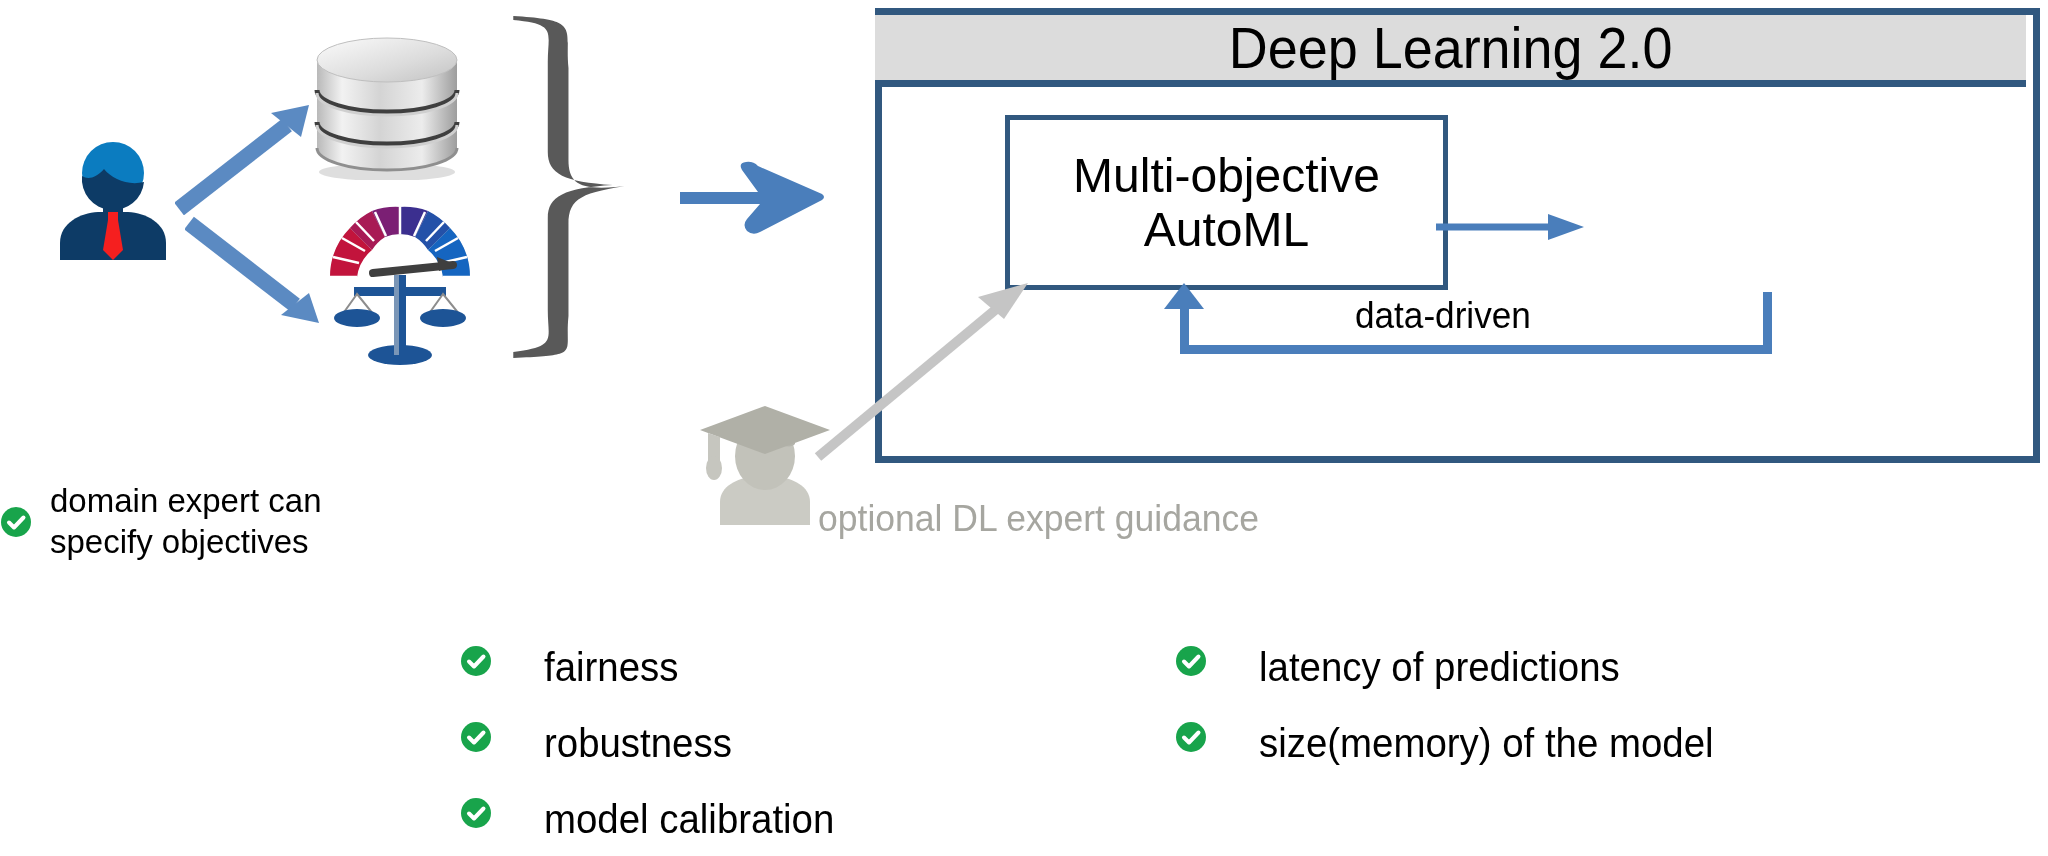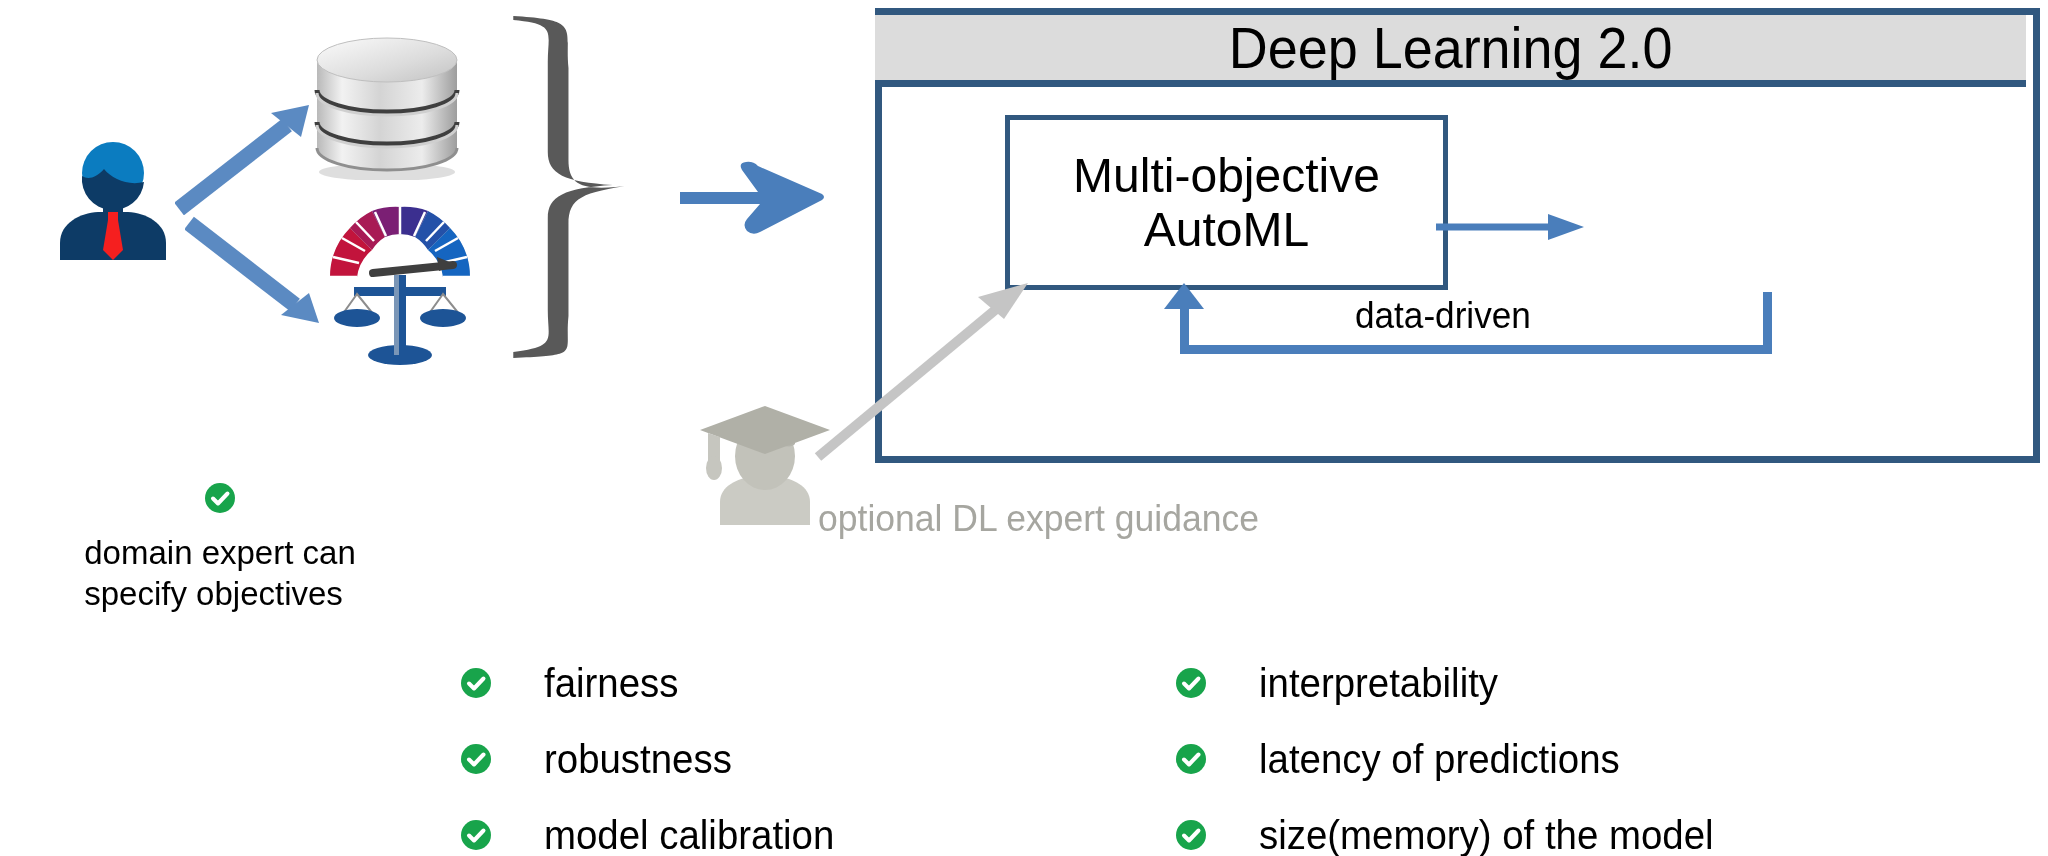--- a/index.html
+++ b/index.html
@@ -214,37 +214,35 @@
   }
 
   
   #domain-note {
     left: 0px;
     top: 480px;
     width: 440px;
     display: flex;
     align-items: center;
     gap: 18px;
-    flex-direction: column;
   }
   #domain-note .check-badge { flex: 0 0 auto; margin-top: 2px;}
   #domain-note-text {
     font-size: 33px;
     line-height: 1.25;
     color: #000;
     white-space: pre-line;
   }
 
   
   .obj-col { position: absolute; }
   #obj-col-left { left: 460px; top: 645px; }
   #obj-col-right { left: 1175px; top: 645px; }
   .obj-row {
     display: flex;
-    align-items: center;
     height: 76px;
     gap: 52px;
   }
   .obj-label {
     font-size: 40px;
     color: #000;
     white-space: nowrap;
     transform: scaleX(0.96);
     transform-origin: left center;
   }
@@ -437,27 +435,20 @@
       <svg class="check-badge" viewBox="0 0 32 32">
         <circle cx="16" cy="16" r="15" fill="#18a44b"></circle>
         <path d="M9,16.5 L14,21.5 L23.5,11.5" fill="none" stroke="#ffffff" stroke-width="4" stroke-linecap="round" stroke-linejoin="round"></path>
       </svg>
       <span class="obj-label">model calibration</span>
     </div>
   </div>
 
   <div class="obj-col" id="obj-col-right">
 
-    <div class="obj-row">
-      <svg class="check-badge" viewBox="0 0 32 32">
-        <circle cx="16" cy="16" r="15" fill="#18a44b"></circle>
-        <path d="M9,16.5 L14,21.5 L23.5,11.5" fill="none" stroke="#ffffff" stroke-width="4" stroke-linecap="round" stroke-linejoin="round"></path>
-      </svg>
-      <span class="obj-label">interpretability</span>
-    </div>
 
     <div class="obj-row">
       <svg class="check-badge" viewBox="0 0 32 32">
         <circle cx="16" cy="16" r="15" fill="#18a44b"></circle>
         <path d="M9,16.5 L14,21.5 L23.5,11.5" fill="none" stroke="#ffffff" stroke-width="4" stroke-linecap="round" stroke-linejoin="round"></path>
       </svg>
       <span class="obj-label">latency of predictions</span>
     </div>
 
     <div class="obj-row">

